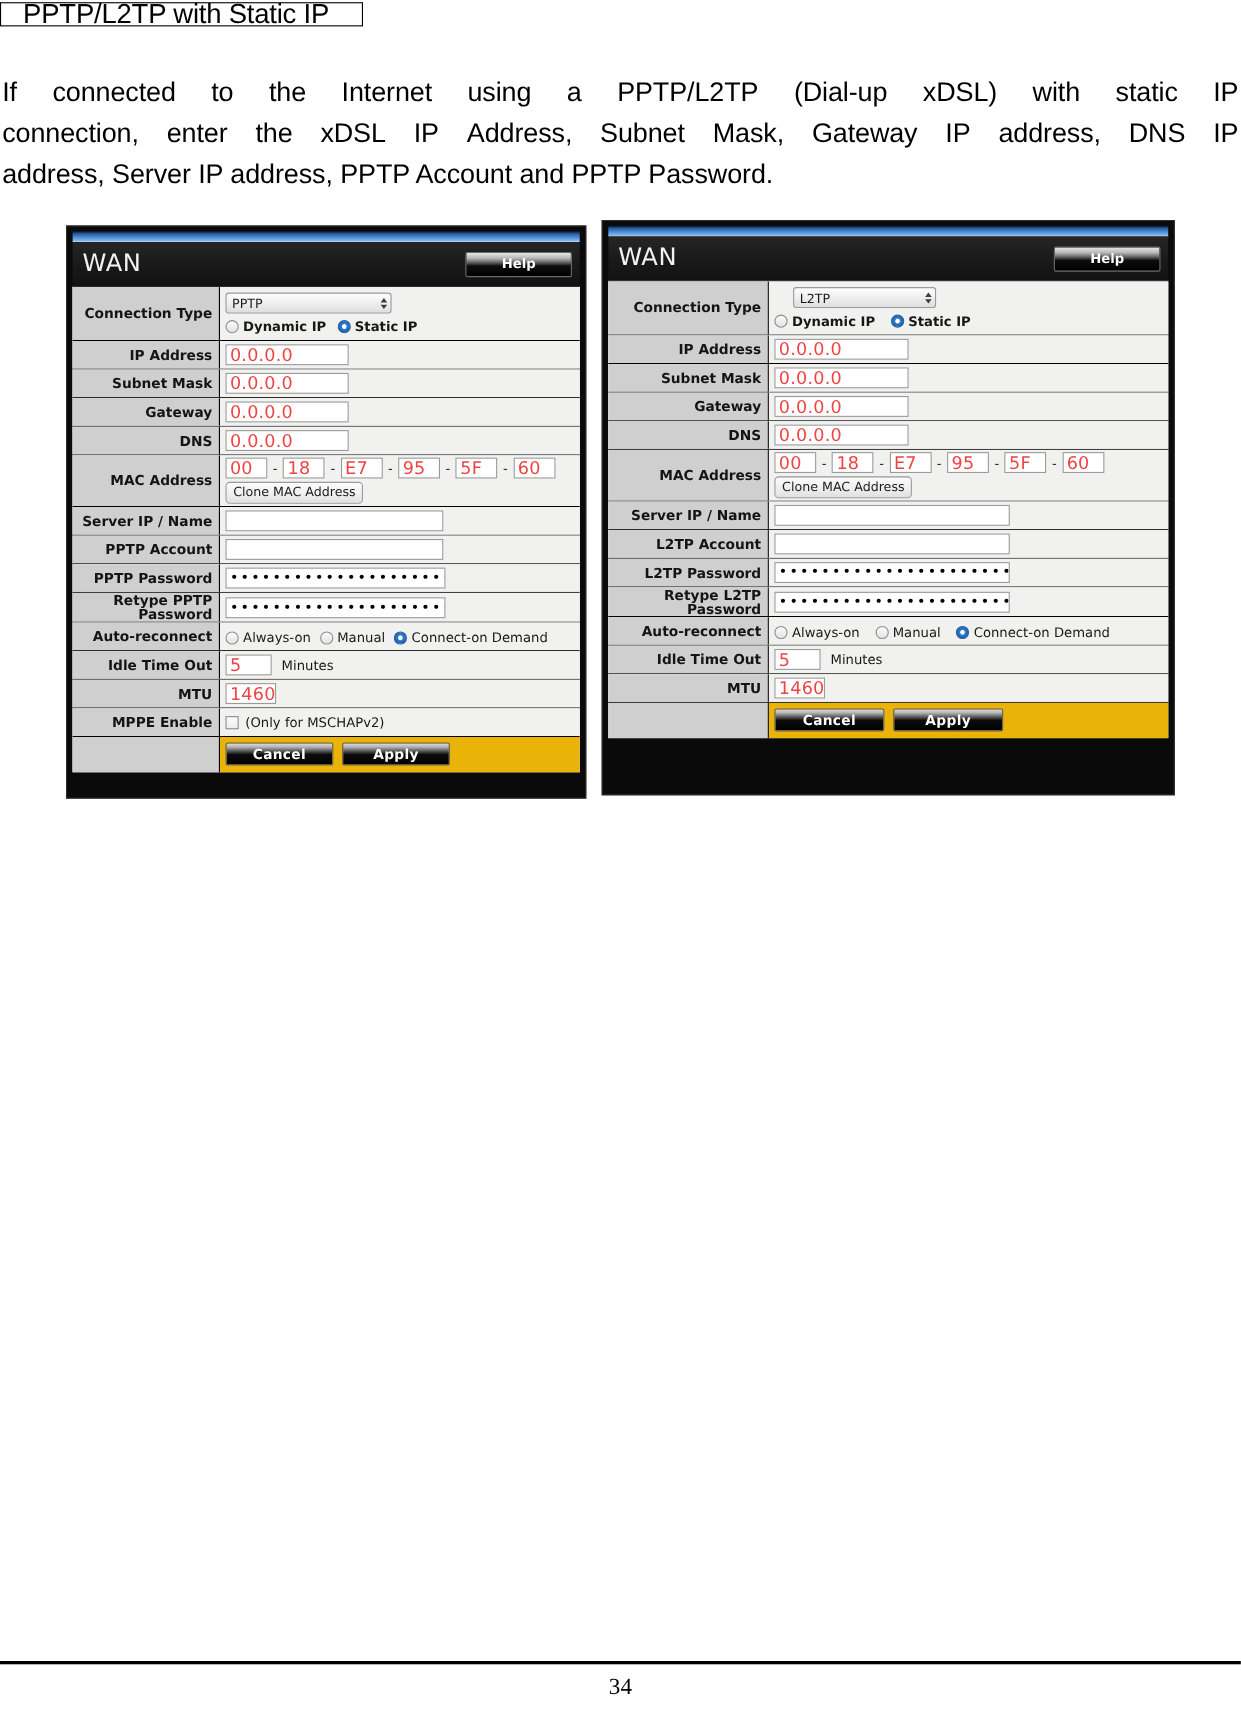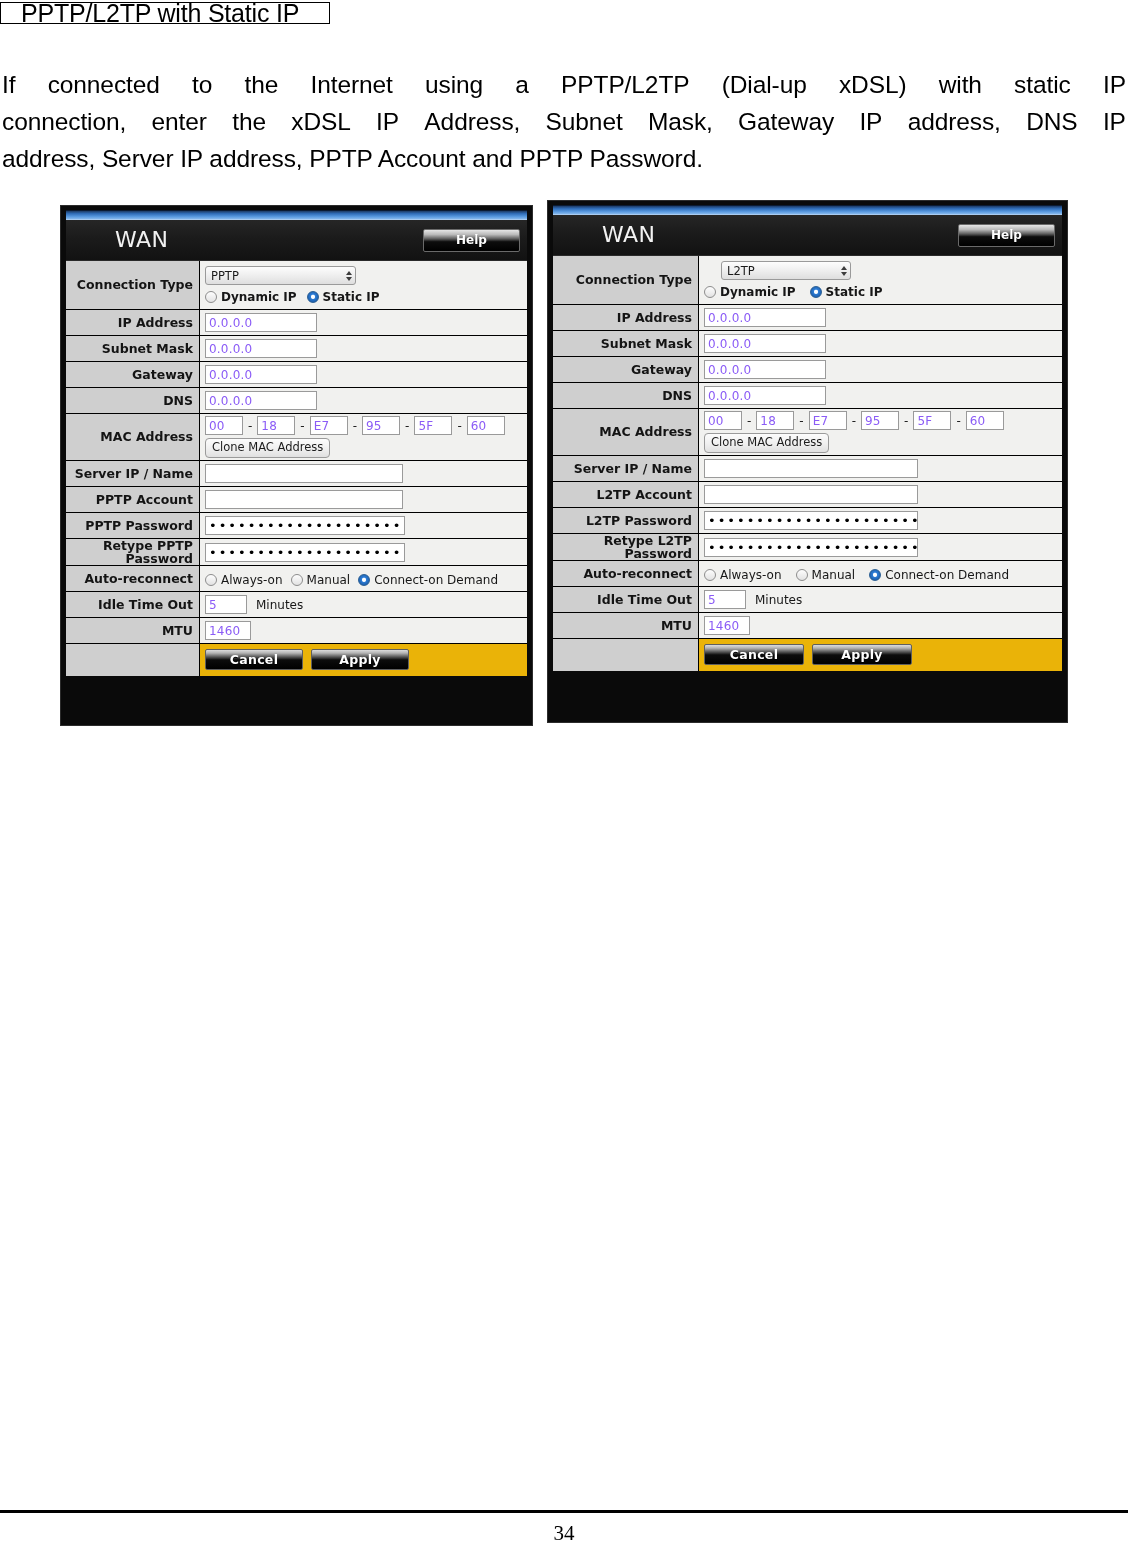--- a/index.html
+++ b/index.html
@@ -76,21 +76,20 @@
     justify-content: space-between;
     padding: 0 7px 0 9px;
     position: relative;
   }
   .wan-text {
     color: #f2f2f2;
     font-size: 22px;
     font-weight: 400;
     letter-spacing: 0.5px;
     line-height: 1;
-    margin-left: 40px;
   }
   .help-btn {
     width: 97px;
     height: 23px;
     border: 1px solid #6a6a6a;
     border-radius: 2px;
     background: linear-gradient(to bottom, #e6e6e6 0%, #b9b9b9 22%, #5e5e5e 42%, #0d0d0d 56%, #000 100%);
     color: #ffffff;
     font-size: 12px;
     font-weight: bold;
@@ -141,23 +140,23 @@
     flex-wrap: wrap;
     background: #f1f1ef;
   }
   .row.tall .lbl {  }
 
   .txt {
     border: 1px solid #9a9a9a;
     background: #ffffff;
     box-sizing: border-box;
     height: 19px;
-    font-size: 12px;
+    font-size: 16px;
     font-family: "DejaVu Sans", sans-serif;
-    color: #8b5cf6;
+    color: #ef4444;
     display: flex;
     align-items: center;
     padding-left: 3px;
     letter-spacing: 0.2px;
   }
   .txt.w-ip   { width: 112px; }
   .txt.w-wide { width: 198px; }
   .txt.w-pass { width: 200px; }
   .txt.w-small{ width: 42px; }
   .txt.w-mtu  { width: 46px; }
@@ -507,20 +506,27 @@
       </div>
     </div>
 
     <div class="row">
       <div class="lbl">MTU</div>
       <div class="fld">
         <span class="txt w-mtu">1460</span>
       </div>
     </div>
 
+    <div class="row">
+      <div class="lbl">MPPE Enable</div>
+      <div class="fld">
+        <span class="cb"></span>
+        <span class="note">(Only for MSCHAPv2)</span>
+      </div>
+    </div>
 
     <div class="row btn-row" style="min-height:32px;">
       <div class="lbl"></div>
       <div class="fld">
         <span class="dark-btn">Cancel</span>
         <span class="dark-btn">Apply</span>
       </div>
     </div>
 
   </div>

